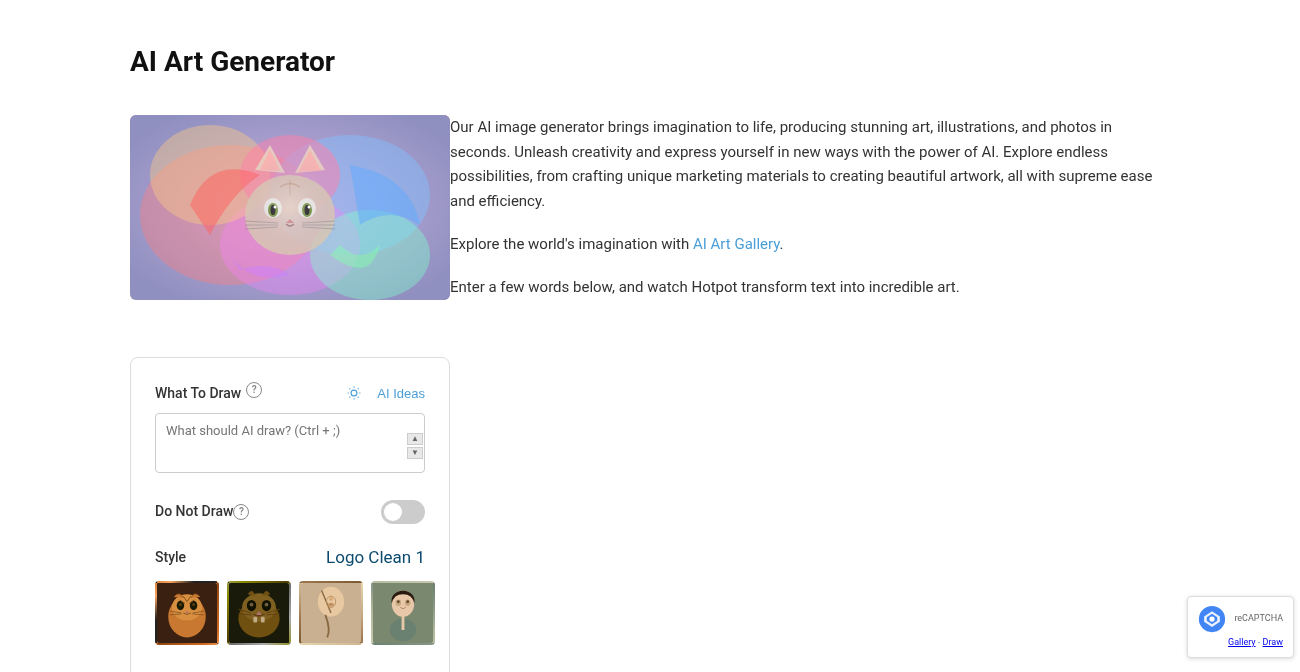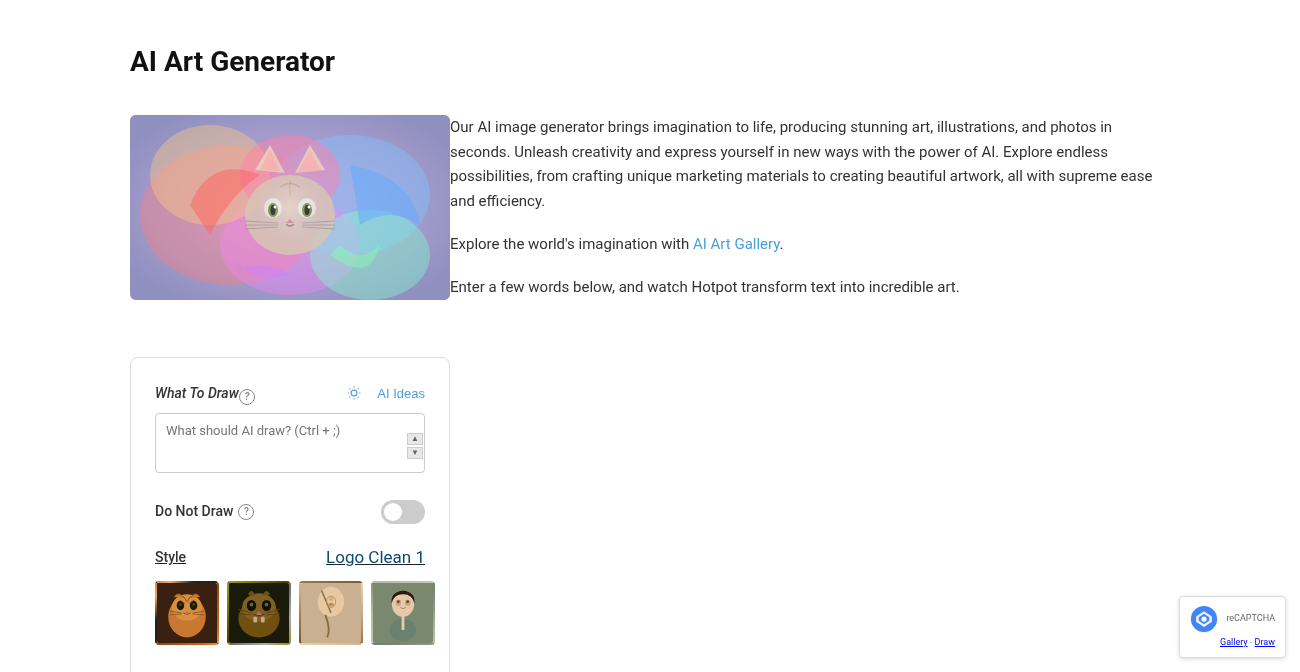--- a/index.html
+++ b/index.html
@@ -76,22 +76,22 @@
       display: flex;
       align-items: center;
       justify-content: space-between;
       margin-bottom: 8px;
     }
     .form-label {
       font-size: 14px;
       font-weight: 500;
       color: #333;
       display: flex;
-      align-items: flex-end;
-      font-style: italic;
+      align-items: flex-start;
+      gap: 5px;
     }
     .help-icon {
       display: inline-flex;
       align-items: center;
       justify-content: center;
       width: 16px;
       height: 16px;
       border: 1.5px solid #888;
       border-radius: 50%;
       font-size: 10px;
@@ -155,21 +155,20 @@
     
     .toggle-row {
       display: flex;
       align-items: center;
       justify-content: space-between;
       margin-bottom: 20px;
     }
     .toggle-label {
       display: flex;
       align-items: center;
-      gap: 5px;
       font-size: 14px;
       font-weight: 500;
       color: #333;
     }
     .toggle-switch {
       position: relative;
       width: 44px;
       height: 24px;
     }
     .toggle-switch input {
@@ -199,21 +198,20 @@
     .toggle-switch input:checked + .toggle-slider {
       background: #4a9fd8;
     }
     .toggle-switch input:checked + .toggle-slider:before {
       transform: translateX(20px);
     }
 
     
     .style-row {
       margin-bottom: 16px;
-      text-decoration: underline;
     }
     .style-header {
       display: flex;
       align-items: center;
       justify-content: space-between;
       margin-bottom: 10px;
     }
     .style-label {
       font-size: 14px;
       font-weight: 500;
@@ -251,21 +249,21 @@
       background: linear-gradient(160deg, #e8d5b0 0%, #c4a882 40%, #a07850 70%, #7a5a30 100%);
     }
     .thumb-woman {
       background: linear-gradient(160deg, #6a8070 0%, #8a9888 30%, #b0b898 60%, #c8c8b0 100%);
     }
 
     
     .recaptcha-badge {
       position: fixed;
       bottom: 14px;
-      right: 14px;
+      right: 6px;
       background: #fff;
       border: 1px solid #ddd;
       border-radius: 4px;
       padding: 8px 10px;
       display: flex;
       flex-direction: column;
       align-items: flex-end;
       font-size: 10px;
       color: #666;
       box-shadow: 0 1px 4px rgba(0,0,0,0.15);

